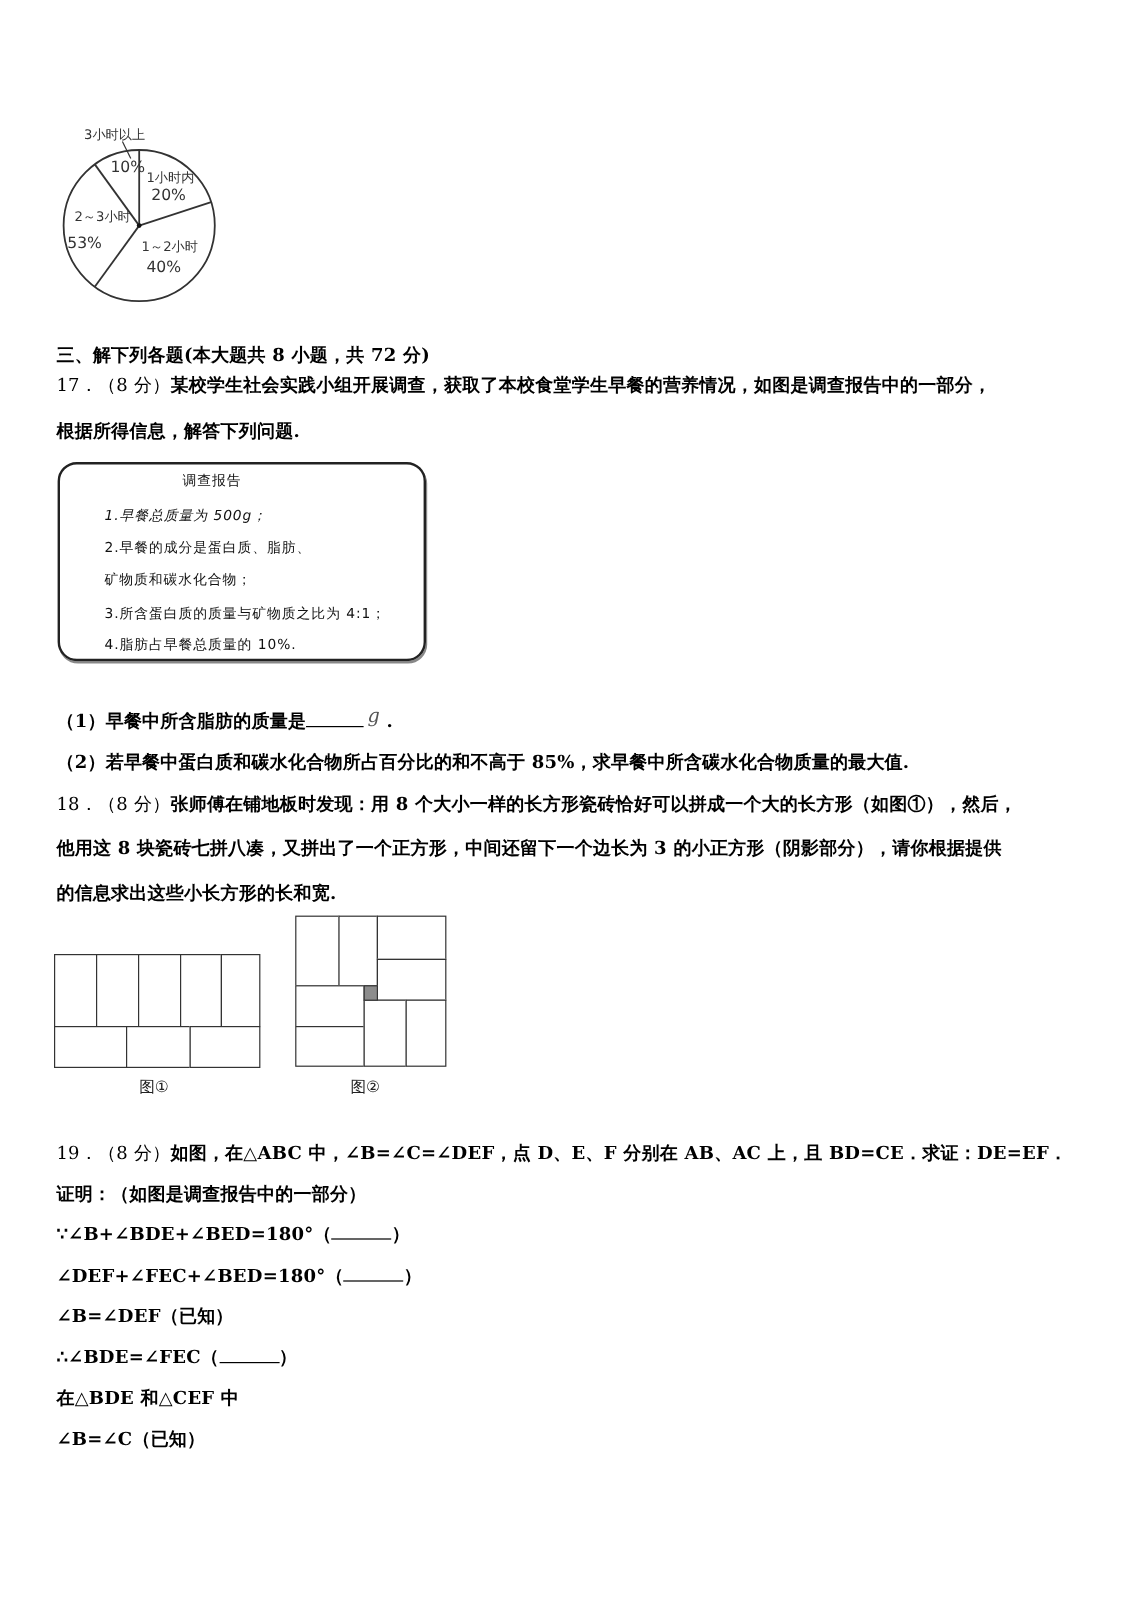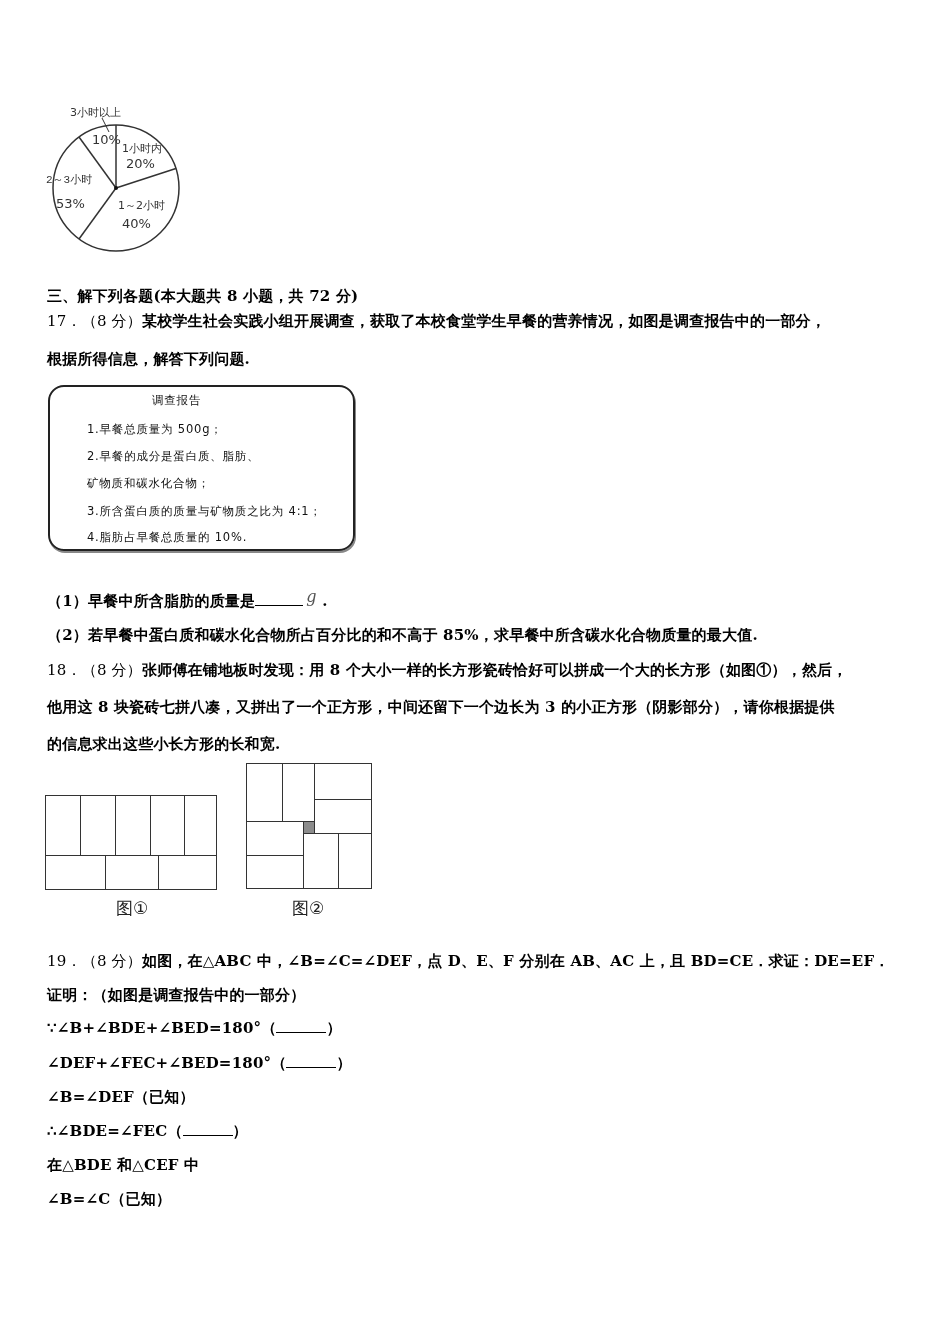--- a/index.html
+++ b/index.html
@@ -78,21 +78,21 @@
     }
     .shade {
       position: absolute;
       background: #8c8c8c;
       border: 1px solid #333;
       box-sizing: border-box;
     }
     .fig-caption {
       position: absolute;
       font-family: "DejaVu Sans", "Liberation Sans", sans-serif;
-      font-size: 17px;
+      font-size: 13px;
       color: #222;
       text-align: right;
     }
   </style>
 </head>
 <body>
 
 <div id="pie-chart">
   <svg width="150" height="160" viewBox="0 0 150 160">
 
@@ -106,36 +106,36 @@
 
     <line x1="70" y1="88" x2="33" y2="37" stroke="#333" stroke-width="1.5"></line>
 
     <line x1="56" y1="18" x2="63" y2="32" stroke="#333" stroke-width="1"></line>
     <circle cx="70" cy="88" r="2" fill="#111"></circle>
   </svg>
   <span class="pie-label" style="left:24px; top:6px;">3小时以上</span>
   <span class="pie-pct" style="left:46px; top:32px;">10%</span>
   <span class="pie-label" style="left:76px; top:42px;">1小时内</span>
   <span class="pie-pct" style="left:80px; top:56px;">20%</span>
-  <span class="pie-label" style="left:0; top:74px;font-family:Liberation Mono, monospace;">2～3小时</span>
+  <span class="pie-label" style="left:16px; top:74px;">2～3小时</span>
   <span class="pie-pct" style="left:10px; top:96px;">53%</span>
   <span class="pie-label" style="left:72px; top:99px;">1～2小时</span>
   <span class="pie-pct" style="left:76px; top:116px;">40%</span>
 </div>
 
 <div class="line" style="top:286px;">三、解下列各题(本大题共 8 小题，共 72 分)</div>
 
 <div class="line" style="top:311px;">
   <span class="qnum">17．（8 分）</span><span>某校学生社会实践小组开展调查，获取了本校食堂学生早餐的营养情况，如图是调查报告中的一部分，</span>
 </div>
 <div class="line" style="top:349px;">根据所得信息，解答下列问题.</div>
 
 <div id="report-box">
   <div class="report-line" style="left:102px; top:6px;text-align:center;">调查报告</div>
-  <div class="report-line" style="left:37px; top:35px;">1.早餐总质量为 500g；</div>
+  <div class="report-line" style="left:37px; top:35px;font-style:italic;">1.早餐总质量为 500g；</div>
   <div class="report-line" style="left:37px; top:62px;text-align:center;">2.早餐的成分是蛋白质、脂肪、</div>
   <div class="report-line" style="left:37px; top:89px;">矿物质和碳水化合物；</div>
   <div class="report-line" style="left:37px; top:117px;">3.所含蛋白质的质量与矿物质之比为 4:1；</div>
   <div class="report-line" style="left:37px; top:143px;">4.脂肪占早餐总质量的 10%.</div>
 </div>
 
 <div class="line" style="top:591px;">
   <span>（1）早餐中所含脂肪的质量是</span><span class="blank" style="width:48px;"></span><span class="normal" style="font-style:italic; font-family:'DejaVu Serif', serif; color:#555; font-size:16px; position:relative; top:-4px; margin-left:3px;">g</span><span> .</span>
 </div>
 <div class="line" style="top:625px;">（2）若早餐中蛋白质和碳水化合物所占百分比的和不高于 85%，求早餐中所含碳水化合物质量的最大值.</div>

